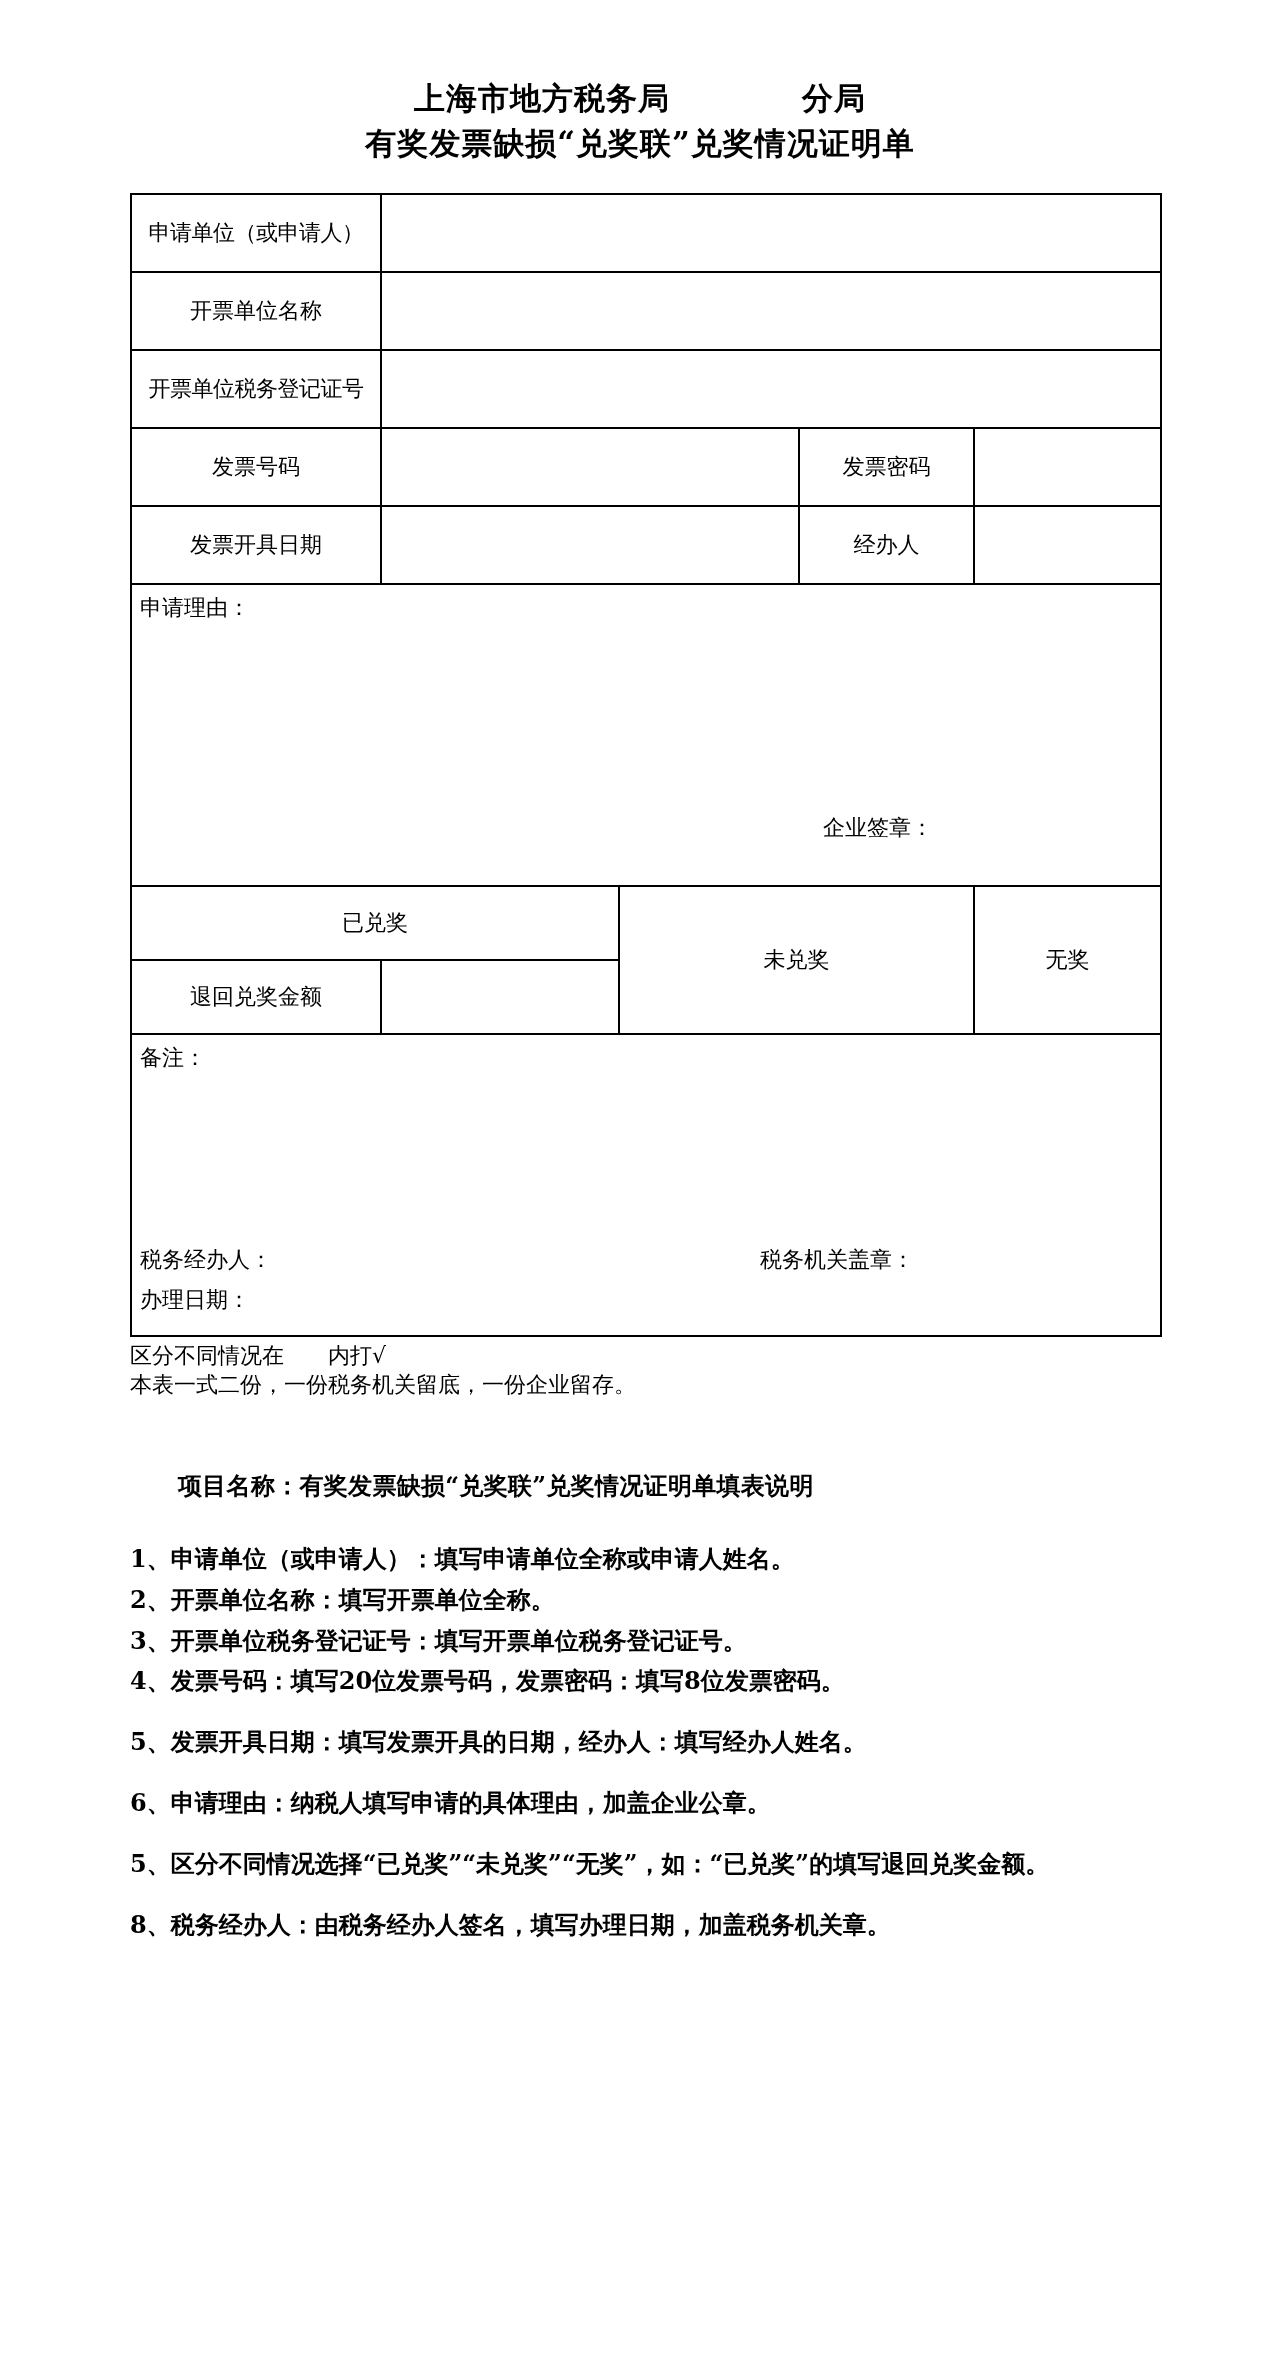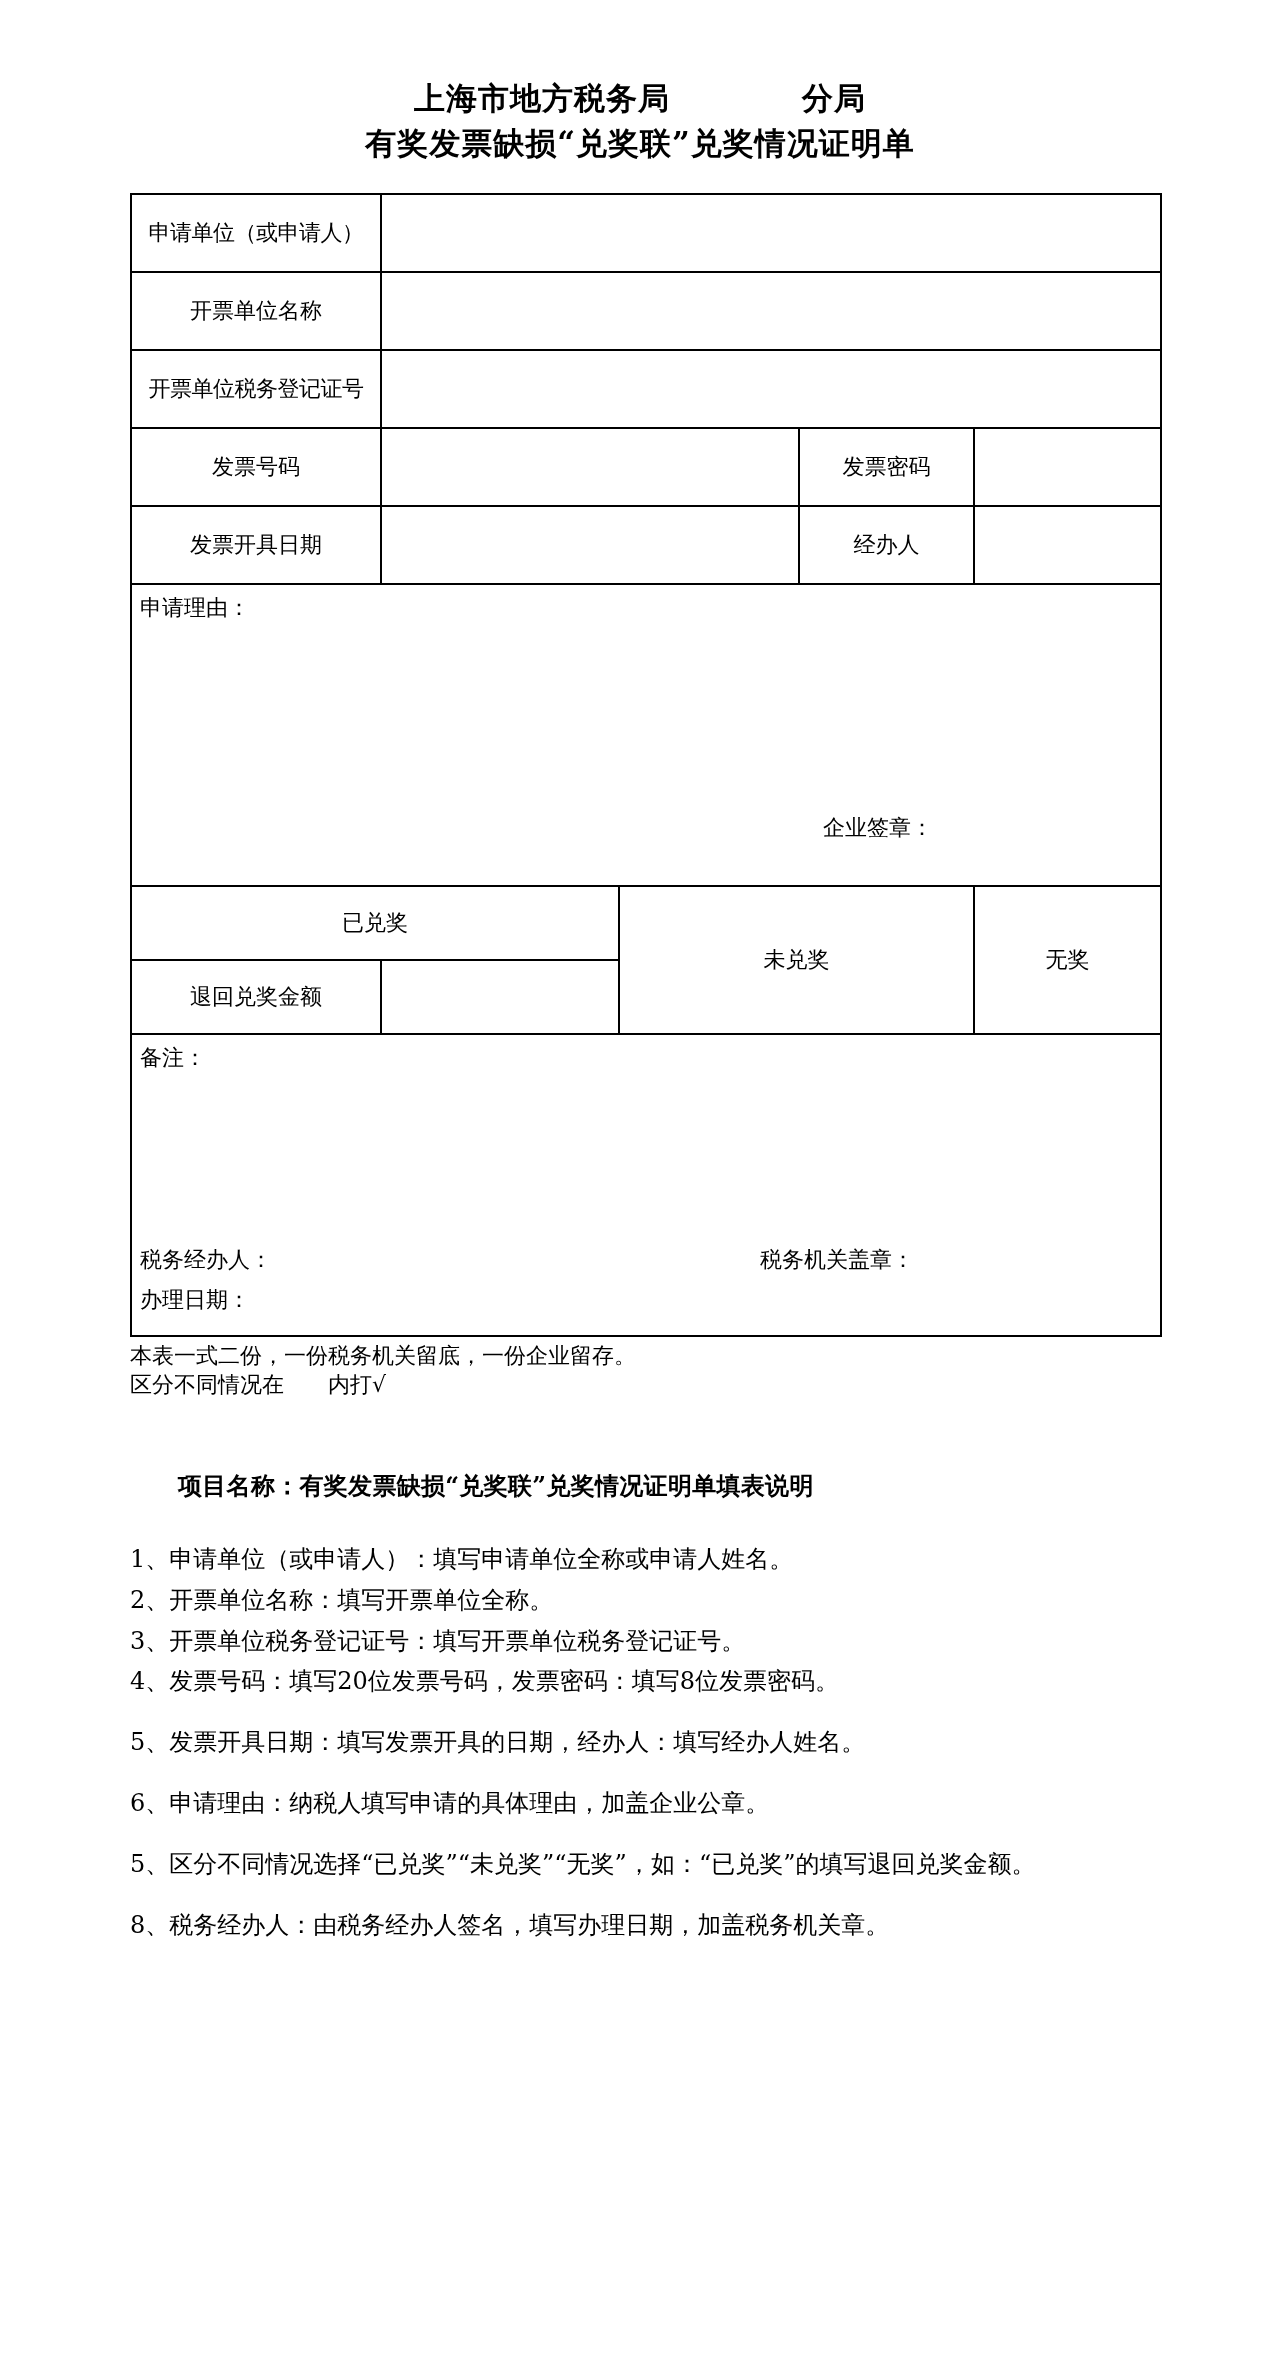--- a/index.html
+++ b/index.html
@@ -170,20 +170,21 @@
     font-size: 24px;
     font-weight: bold;
     text-align: left;
     padding-left: 48px;
     letter-spacing: 0.3px;
   }
   .inst-list {
     margin-top: 38px;
     font-size: 24px;
     line-height: 1.62;
+    font-weight: bold;
   }
   .inst-item {
     margin-bottom: 2px;
     text-align: left;
   }
   .inst-item.spaced { margin-top: 22px; }
 </style>
 </head>
 <body>
 
@@ -258,22 +259,22 @@
             <span class="remark-officer">税务经办人：</span>
             <span class="remark-date">办理日期：</span>
             <span class="remark-seal">税务机关盖章：</span>
           </td>
         </tr>
       </tbody>
     </table>
   </div>
 
   <div class="footnotes">
+    <div class="footnote">区分不同情况在　　内打√</div>
     <div class="footnote">本表一式二份，一份税务机关留底，一份企业留存。</div>
-    <div class="footnote">区分不同情况在　　内打√</div>
   </div>
 
   <div class="instructions">
     <div class="inst-heading">项目名称：有奖发票缺损“兑奖联”兑奖情况证明单填表说明</div>
     <div class="inst-list">
       <div class="inst-item">1、申请单位（或申请人）：填写申请单位全称或申请人姓名。</div>
       <div class="inst-item">2、开票单位名称：填写开票单位全称。</div>
       <div class="inst-item">3、开票单位税务登记证号：填写开票单位税务登记证号。</div>
       <div class="inst-item">4、发票号码：填写20位发票号码，发票密码：填写8位发票密码。</div>
       <div class="inst-item spaced">5、发票开具日期：填写发票开具的日期，经办人：填写经办人姓名。</div>

